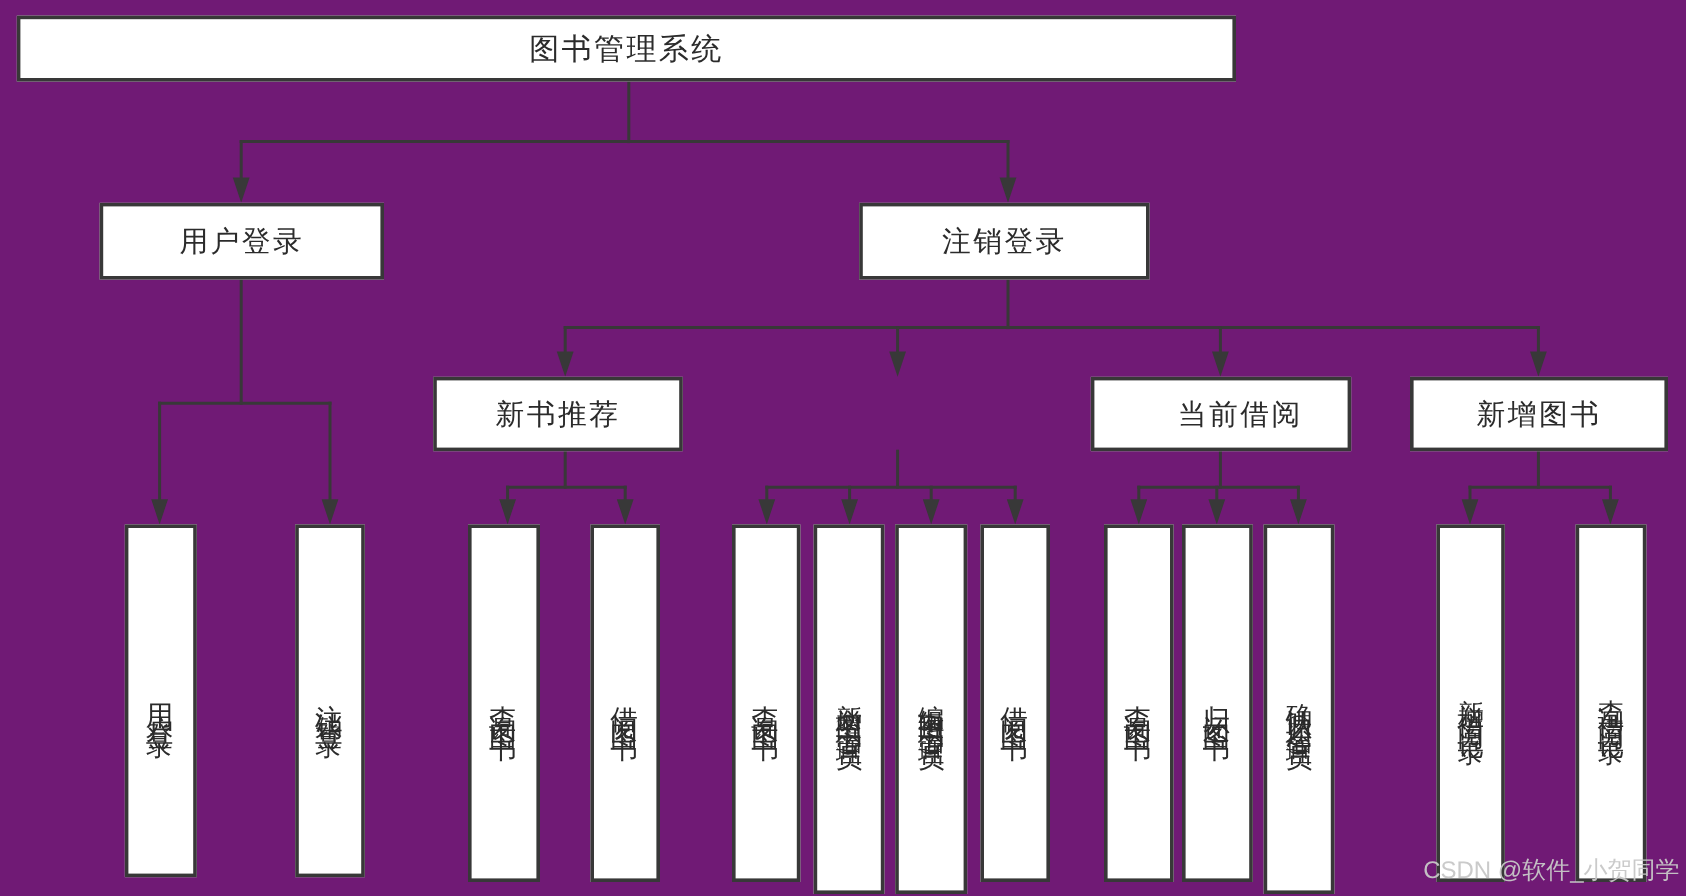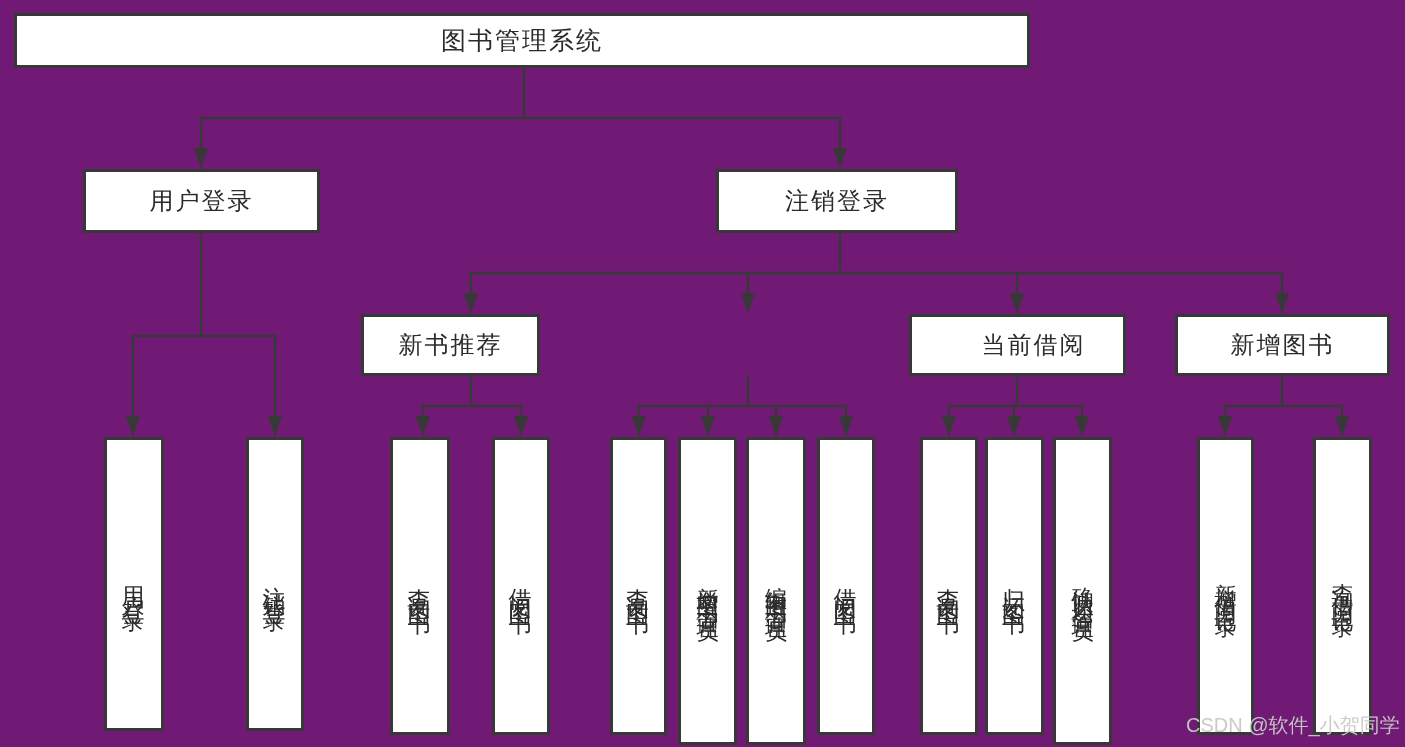--- a/index.html
+++ b/index.html
@@ -32,21 +32,21 @@
     letter-spacing: 8px;
     white-space: nowrap;
   }
   .vnode.long span { font-size: 22px; letter-spacing: 5px; }
   .vnode.mid  span { font-size: 22px; letter-spacing: 7px; }
 
   
   .p-root        { left: 14px;   top: 13px;  width: 1016px; height: 55px; }
   .p-l2-login    { left: 83px;   top: 169px; width: 237px;  height: 64px; }
   .p-l2-mgmt     { left: 716px;  top: 169px; width: 242px;  height: 64px; }
-  .p-l3-rec      { left: 361px;  top: 314px; width: 179px;  height: 62px; }
+  .p-l3-rec      { left: 361px;  top: 314px; width: 208px;  height: 62px; }
   .p-l3-borrow   { left: 636px;  top: 314px; width: 225px;  height: 62px; }
   .p-l3-current  { left: 909px;  top: 314px; width: 217px;  height: 62px; padding-left: 32px; }
   .p-l3-record   { left: 1175px; top: 314px; width: 215px;  height: 62px; }
 
   .p-v-login     { left: 104px;  top: 437px; width: 60px; height: 294px; }
   .p-v-logout    { left: 246px;  top: 437px; width: 58px; height: 294px; }
   .p-v-query1    { left: 390px;  top: 437px; width: 60px; height: 298px; }
   .p-v-borrow1   { left: 492px;  top: 437px; width: 58px; height: 298px; }
   .p-v-query2    { left: 610px;  top: 437px; width: 57px; height: 298px; }
   .p-v-addbook   { left: 678px;  top: 437px; width: 59px; height: 308px; }

